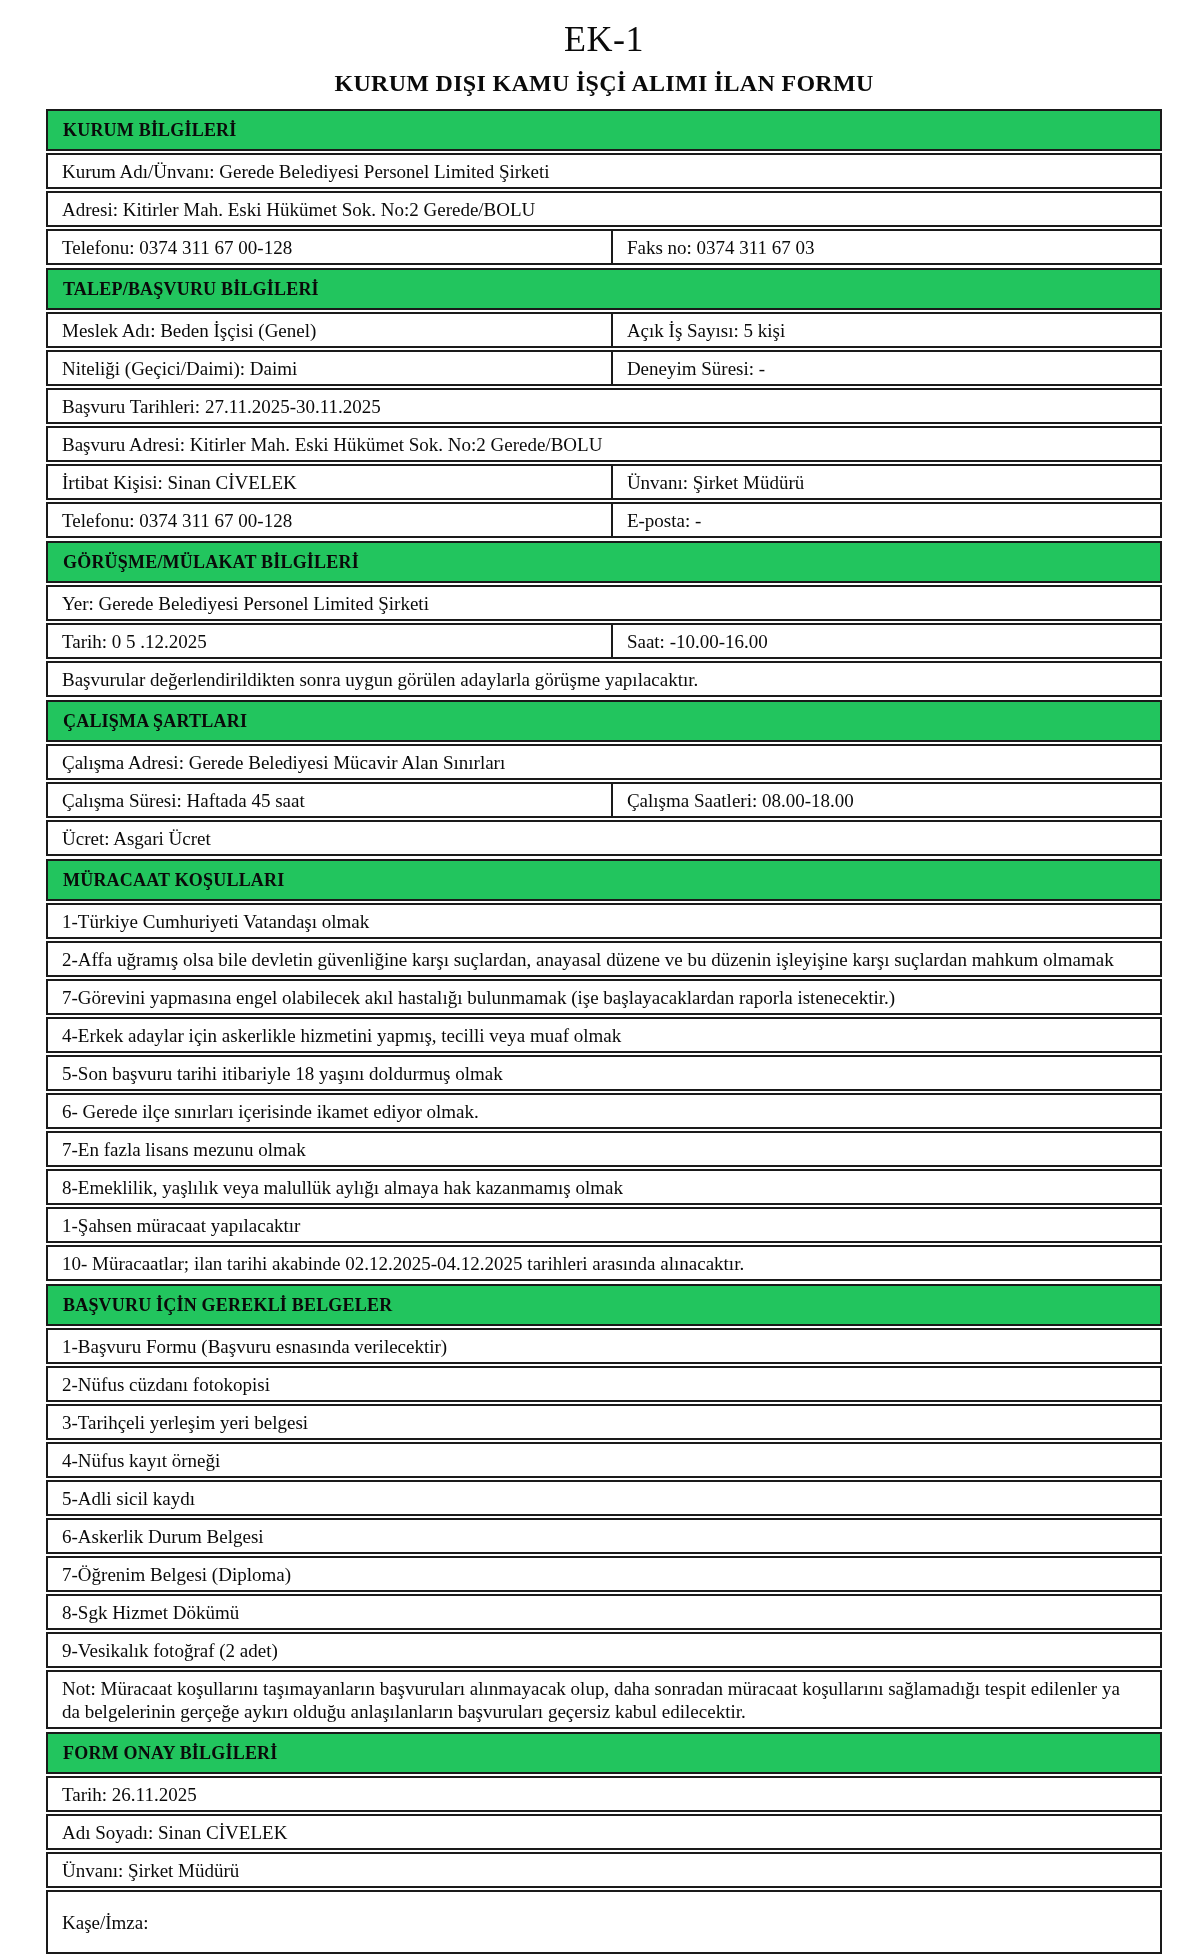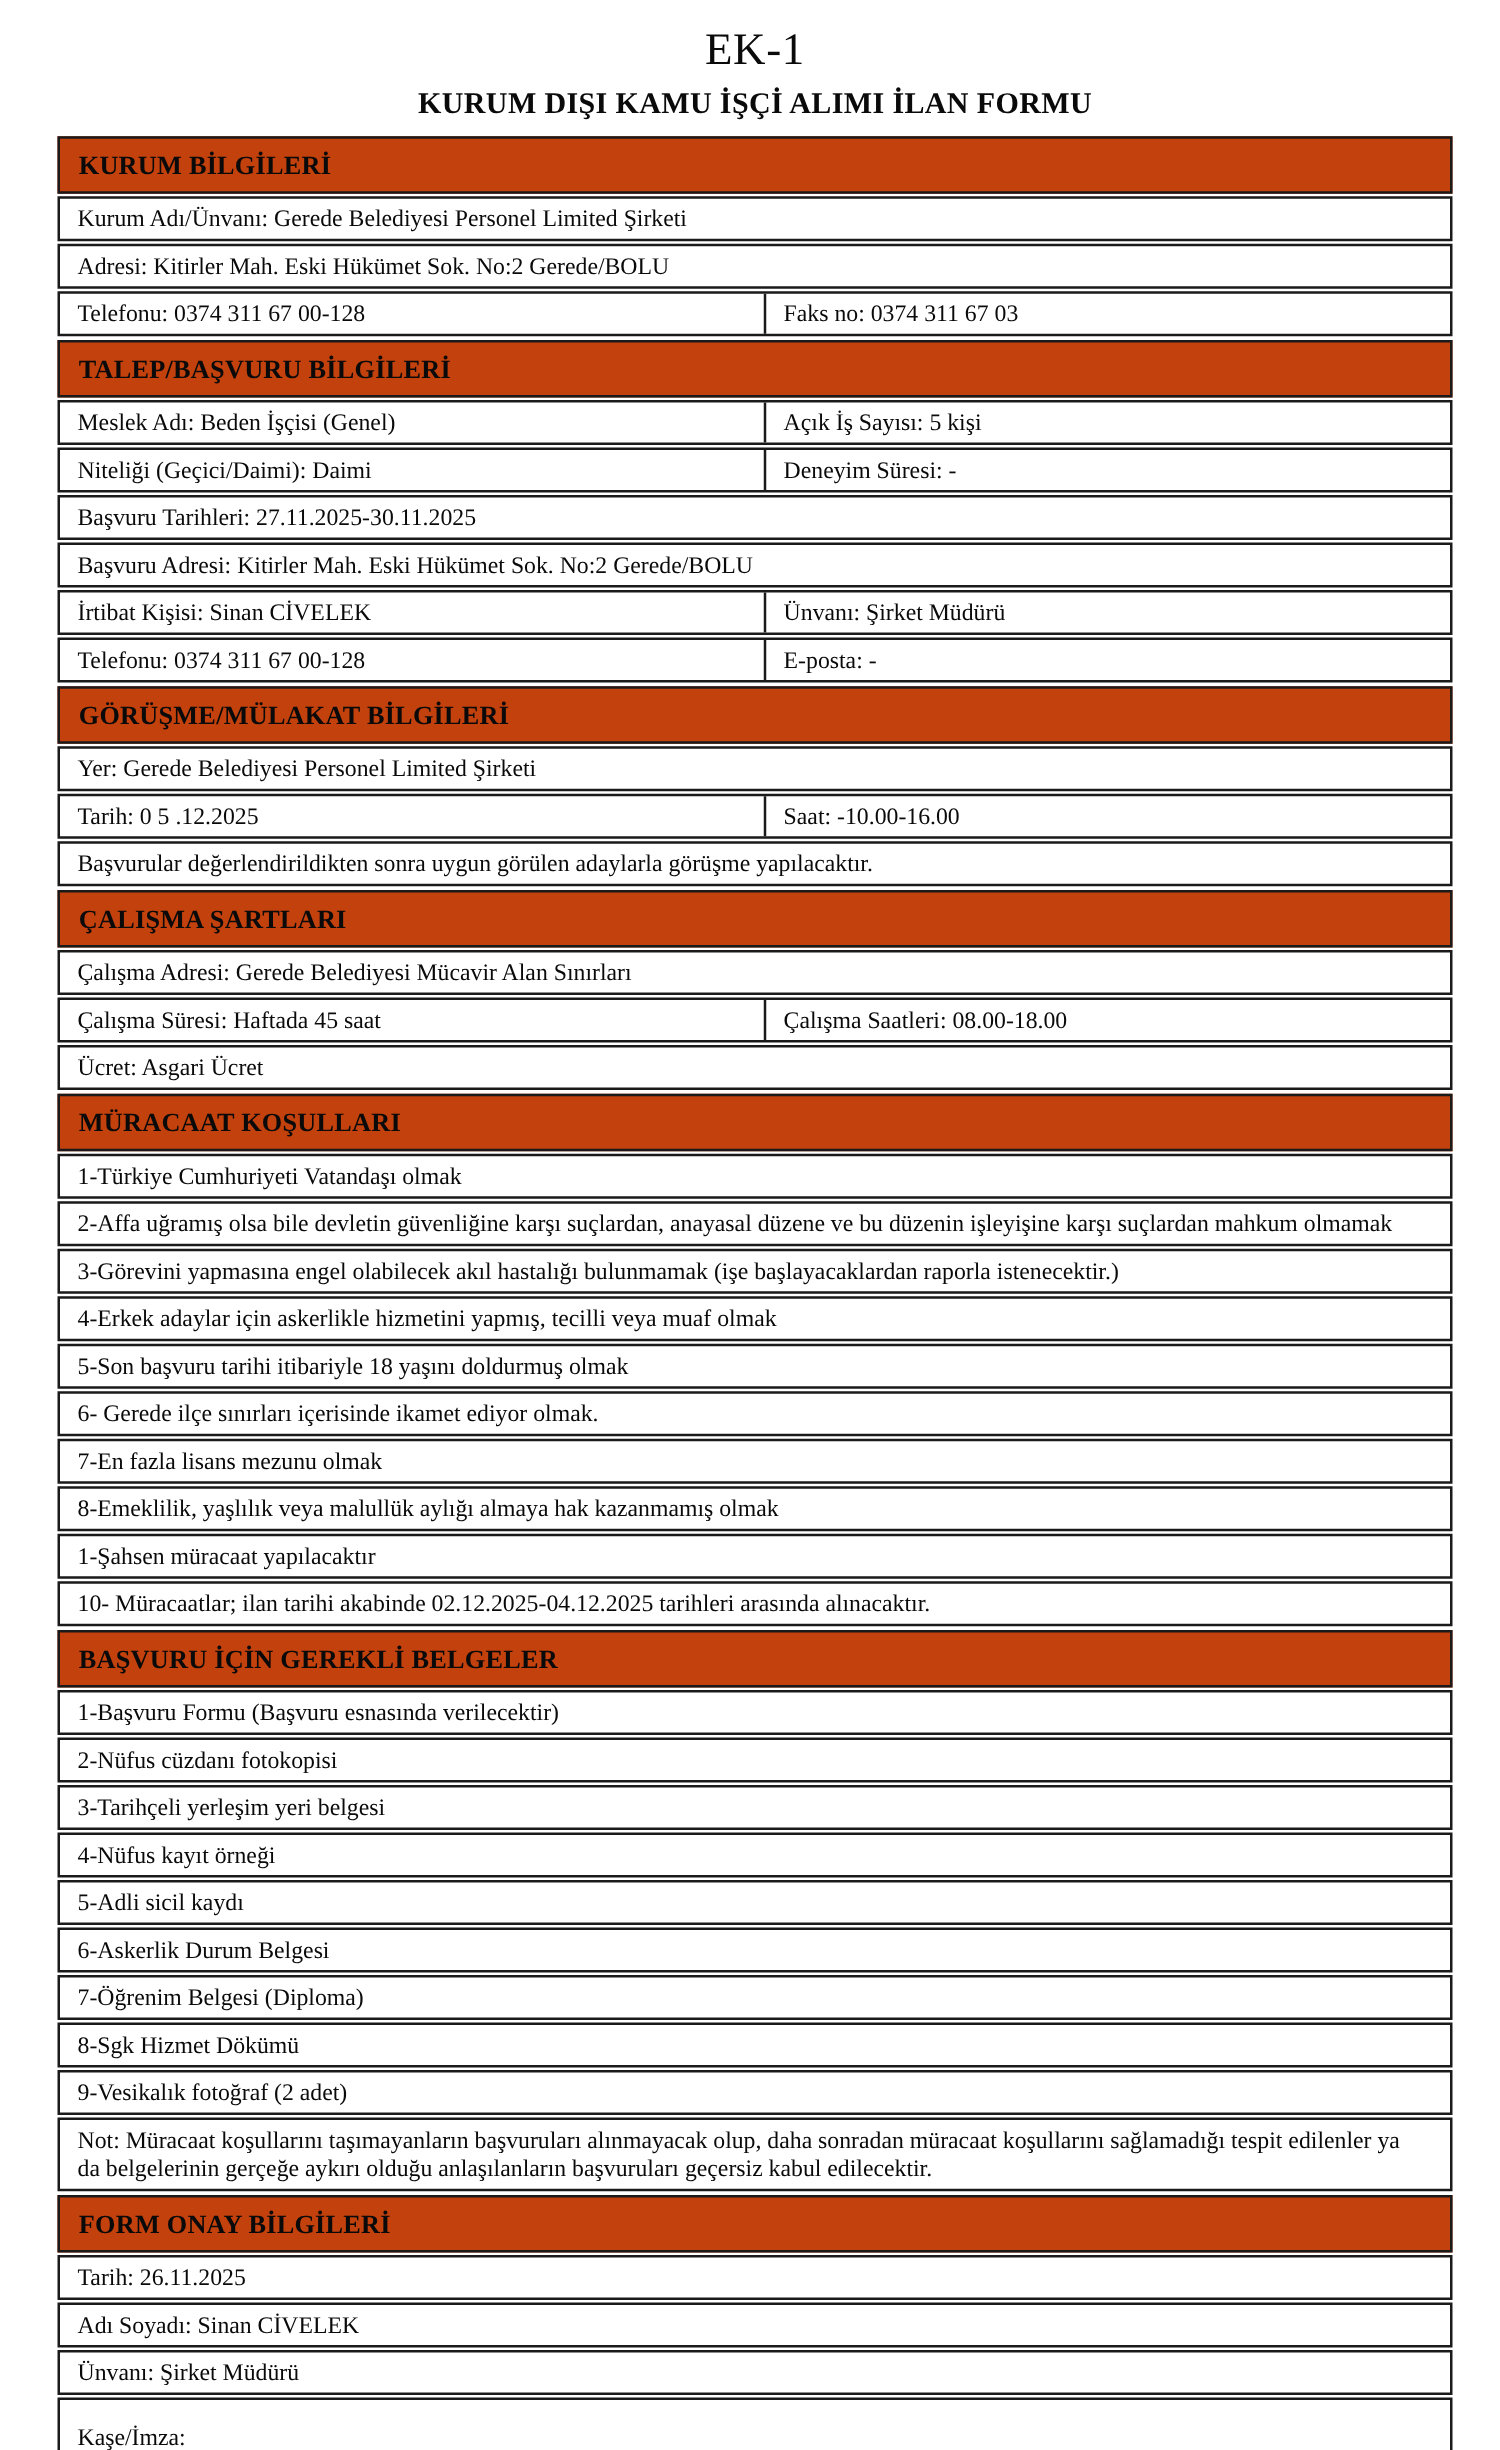--- a/index.html
+++ b/index.html
@@ -21,24 +21,24 @@
   }
   .subtitle {
     text-align: center;
     font-size: 24px;
     font-weight: bold;
     margin-top: 10px;
     letter-spacing: 0.3px;
   }
   .formtable { margin-top: 12px; }
   .hdr {
-    background: #c2410c;
+    background: #22c55e;
     border: 2px solid #1a1a1a;
     font-weight: bold;
-    font-size: 21px;
+    font-size: 18px;
     padding: 9px 15px 8px 15px;
     margin-top: 3px;
     letter-spacing: 0.2px;
   }
   .hdr.first { margin-top: 0; }
   .row {
     border: 2px solid #1a1a1a;
     margin-top: 2px;
     display: flex;
     align-items: stretch;
@@ -127,21 +127,21 @@
   </div>
 
   <div class="hdr">MÜRACAAT KOŞULLARI</div>
   <div class="row">
     <div class="cell">1-Türkiye Cumhuriyeti Vatandaşı olmak</div>
   </div>
   <div class="row">
     <div class="cell">2-Affa uğramış olsa bile devletin güvenliğine karşı suçlardan, anayasal düzene ve bu düzenin işleyişine karşı suçlardan mahkum olmamak</div>
   </div>
   <div class="row">
-    <div class="cell">3-Görevini yapmasına engel olabilecek akıl hastalığı bulunmamak (işe başlayacaklardan raporla istenecektir.)</div>
+    <div class="cell">7-Görevini yapmasına engel olabilecek akıl hastalığı bulunmamak (işe başlayacaklardan raporla istenecektir.)</div>
   </div>
   <div class="row">
     <div class="cell">4-Erkek adaylar için askerlikle hizmetini yapmış, tecilli veya muaf olmak</div>
   </div>
   <div class="row">
     <div class="cell">5-Son başvuru tarihi itibariyle 18 yaşını doldurmuş olmak</div>
   </div>
   <div class="row">
     <div class="cell">6- Gerede ilçe sınırları içerisinde ikamet ediyor olmak.</div>
   </div>

